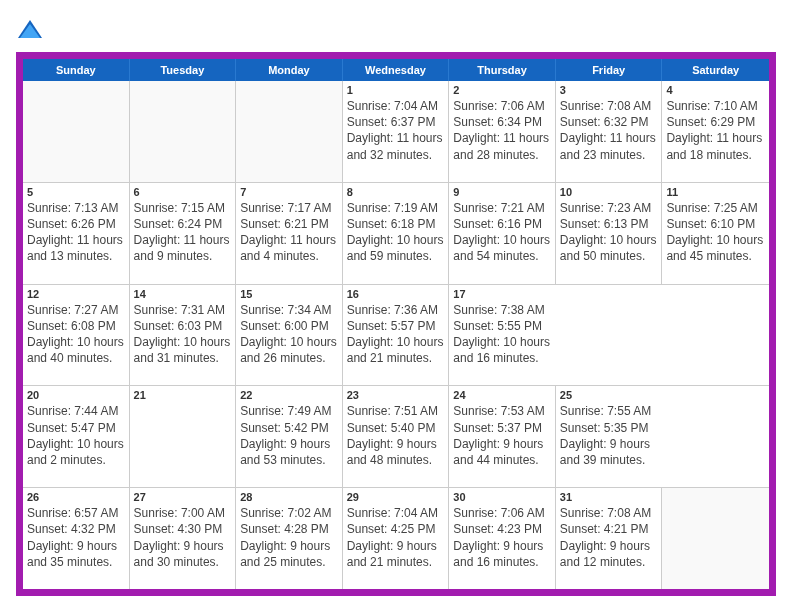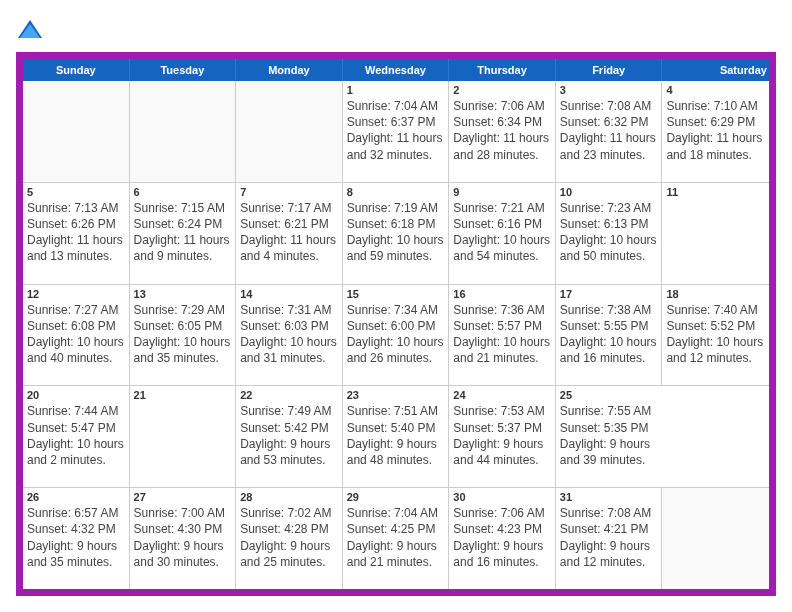--- a/index.html
+++ b/index.html
@@ -63,21 +63,21 @@
       background: #1565c0;
     }
     .cal-header-cell {
       color: #fff;
       font-size: 11px;
       font-weight: bold;
       text-align: center;
       padding: 5px 2px;
       border-right: 1px solid #2979d0;
     }
-    .cal-header-cell:last-child { border-right: none; text-align: right; }
+    .cal-header-cell:last-child { border-right: none; }
     .cal-body {
       display: flex;
       flex-direction: column;
       flex: 1;
     }
     .cal-row {
       display: grid;
       grid-template-columns: repeat(7, 1fr);
       flex: 1;
       border-bottom: 1px solid #ccc;
@@ -178,50 +178,43 @@
           <div class="cal-cell">
             <div class="day-num">9</div>
             <div class="cell-text">Sunrise: 7:21 AM<br>Sunset: 6:16 PM<br>Daylight: 10 hours and 54 minutes.</div>
           </div>
           <div class="cal-cell">
             <div class="day-num">10</div>
             <div class="cell-text">Sunrise: 7:23 AM<br>Sunset: 6:13 PM<br>Daylight: 10 hours and 50 minutes.</div>
           </div>
           <div class="cal-cell">
             <div class="day-num">11</div>
+            <div class="cell-text">Sunrise: 7:25 AM<br>Sunset: 6:10 PM<br>Daylight: 10 hours and 45 minutes.</div>
           </div>
         </div>
         <div class="cal-row">
           <div class="cal-cell">
             <div class="day-num">12</div>
             <div class="cell-text">Sunrise: 7:27 AM<br>Sunset: 6:08 PM<br>Daylight: 10 hours and 40 minutes.</div>
           </div>
           <div class="cal-cell">
-            <div class="day-num">13</div>
-            <div class="cell-text">Sunrise: 7:29 AM<br>Sunset: 6:05 PM<br>Daylight: 10 hours and 35 minutes.</div>
-          </div>
-          <div class="cal-cell">
             <div class="day-num">14</div>
             <div class="cell-text">Sunrise: 7:31 AM<br>Sunset: 6:03 PM<br>Daylight: 10 hours and 31 minutes.</div>
           </div>
           <div class="cal-cell">
             <div class="day-num">15</div>
             <div class="cell-text">Sunrise: 7:34 AM<br>Sunset: 6:00 PM<br>Daylight: 10 hours and 26 minutes.</div>
           </div>
           <div class="cal-cell">
             <div class="day-num">16</div>
             <div class="cell-text">Sunrise: 7:36 AM<br>Sunset: 5:57 PM<br>Daylight: 10 hours and 21 minutes.</div>
           </div>
           <div class="cal-cell">
             <div class="day-num">17</div>
             <div class="cell-text">Sunrise: 7:38 AM<br>Sunset: 5:55 PM<br>Daylight: 10 hours and 16 minutes.</div>
-          </div>
-          <div class="cal-cell">
-            <div class="day-num">18</div>
-            <div class="cell-text">Sunrise: 7:40 AM<br>Sunset: 5:52 PM<br>Daylight: 10 hours and 12 minutes.</div>
           </div>
         </div>
         <div class="cal-row">
           <div class="cal-cell">
             <div class="day-num">20</div>
             <div class="cell-text">Sunrise: 7:44 AM<br>Sunset: 5:47 PM<br>Daylight: 10 hours and 2 minutes.</div>
           </div>
           <div class="cal-cell">
             <div class="day-num">21</div>
           </div>

